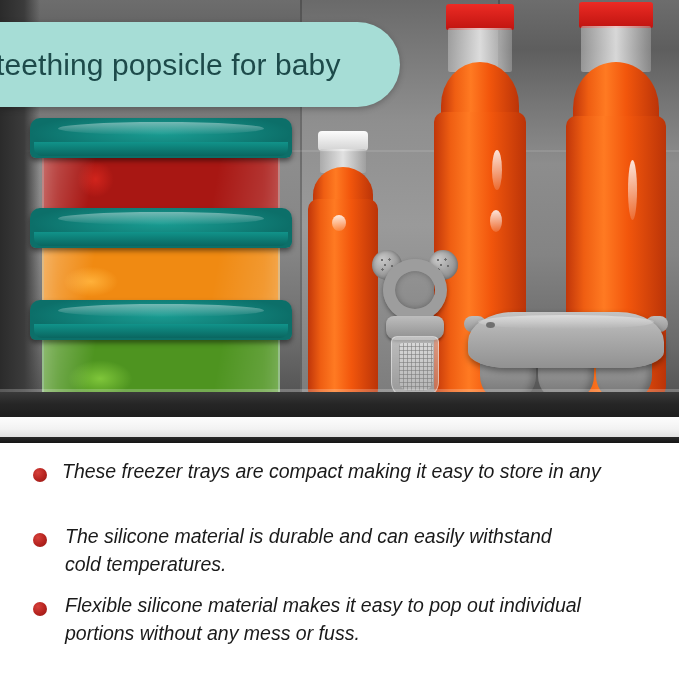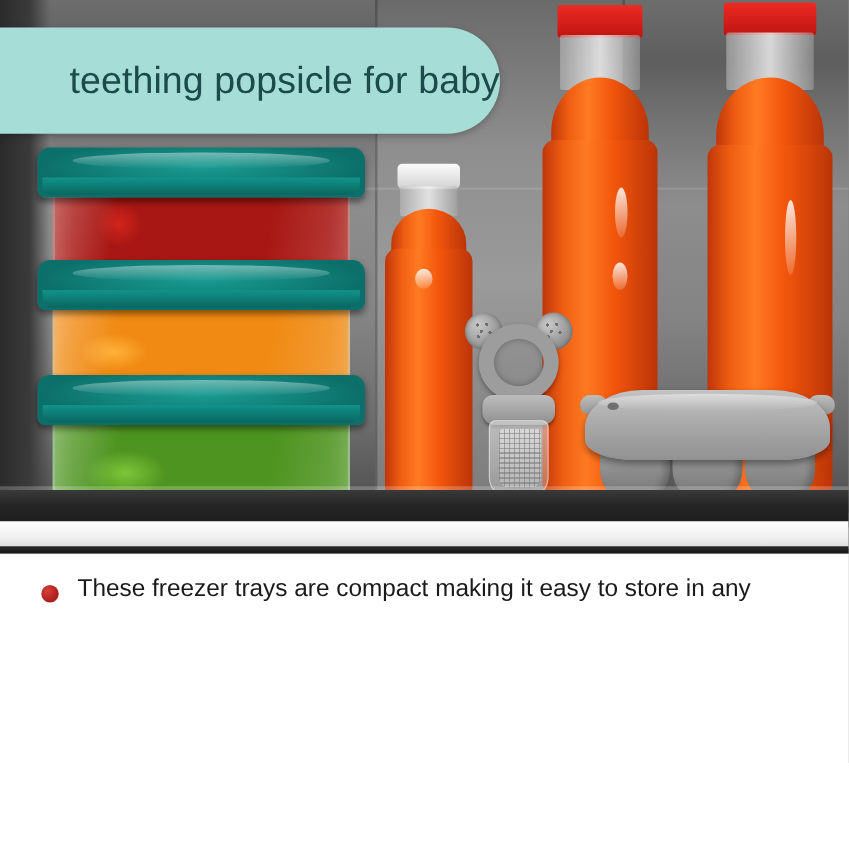--- a/index.html
+++ b/index.html
@@ -233,21 +233,21 @@
     font-size:30px; color:#1d4a4a; letter-spacing:.1px;
     padding-left:0; margin-left:-4px; white-space:nowrap;
     font-family:"Liberation Sans", sans-serif;
   }
 
   
   #features {
     position:absolute; left:0; top:443px; width:679px; height:236px;
     background:#ffffff; padding-top:14px;
   }
-  .feature { position:relative; margin-bottom:13px; min-height:52px; }
+  .feature { position:relative; margin-bottom:13px; min-height:52px;font-style:italic; }
   .dot {
     position:absolute; left:33px; top:11px;
     width:14px; height:14px; border-radius:50%;
     background:radial-gradient(circle at 35% 32%, #d6403a 0%, #b5231f 55%, #921915 100%);
   }
   .ftext {
     margin-left:62px; margin-right:22px;
     font-size:19.5px; line-height:28px; color:#1a1a1a;
     font-family:"Liberation Sans", sans-serif;
   }
@@ -334,30 +334,46 @@
     <div class="tray-lid">
       <div class="tray-notch"></div>
     </div>
   </div>
 
   <div class="shelf-hi"></div>
   <div class="shelf-glass"></div>
   <div class="shelf-white"></div>
   <div class="shelf-edge"></div>
 
-  <div id="banner" style="background: rgb(166, 221, 214); justify-content: flex-end;">
+  <div id="banner" style="background: rgb(166, 221, 214);">
     <span id="banner-text" style="color: rgb(29, 74, 74);">teething popsicle for baby</span>
   </div>
 </div>
 
 <div id="features">
 
   <div class="feature">
     <span class="dot"></span>
     <div class="ftext">
       <span>These freezer trays are compact making it easy to store in any</span>
       <br>
     </div>
   </div>
 
-
+  <div class="feature">
+    <span class="dot"></span>
+    <div class="ftext indent">
+      <span>The silicone material is durable and can easily withstand</span>
+      <br>
+      <span>cold temperatures.</span>
+    </div>
+  </div>
+
+  <div class="feature">
+    <span class="dot"></span>
+    <div class="ftext indent">
+      <span>Flexible silicone material makes it easy to pop out individual</span>
+      <br>
+      <span>portions without any mess or fuss.</span>
+    </div>
+  </div>
 
 </div>
 
 </body></html>

